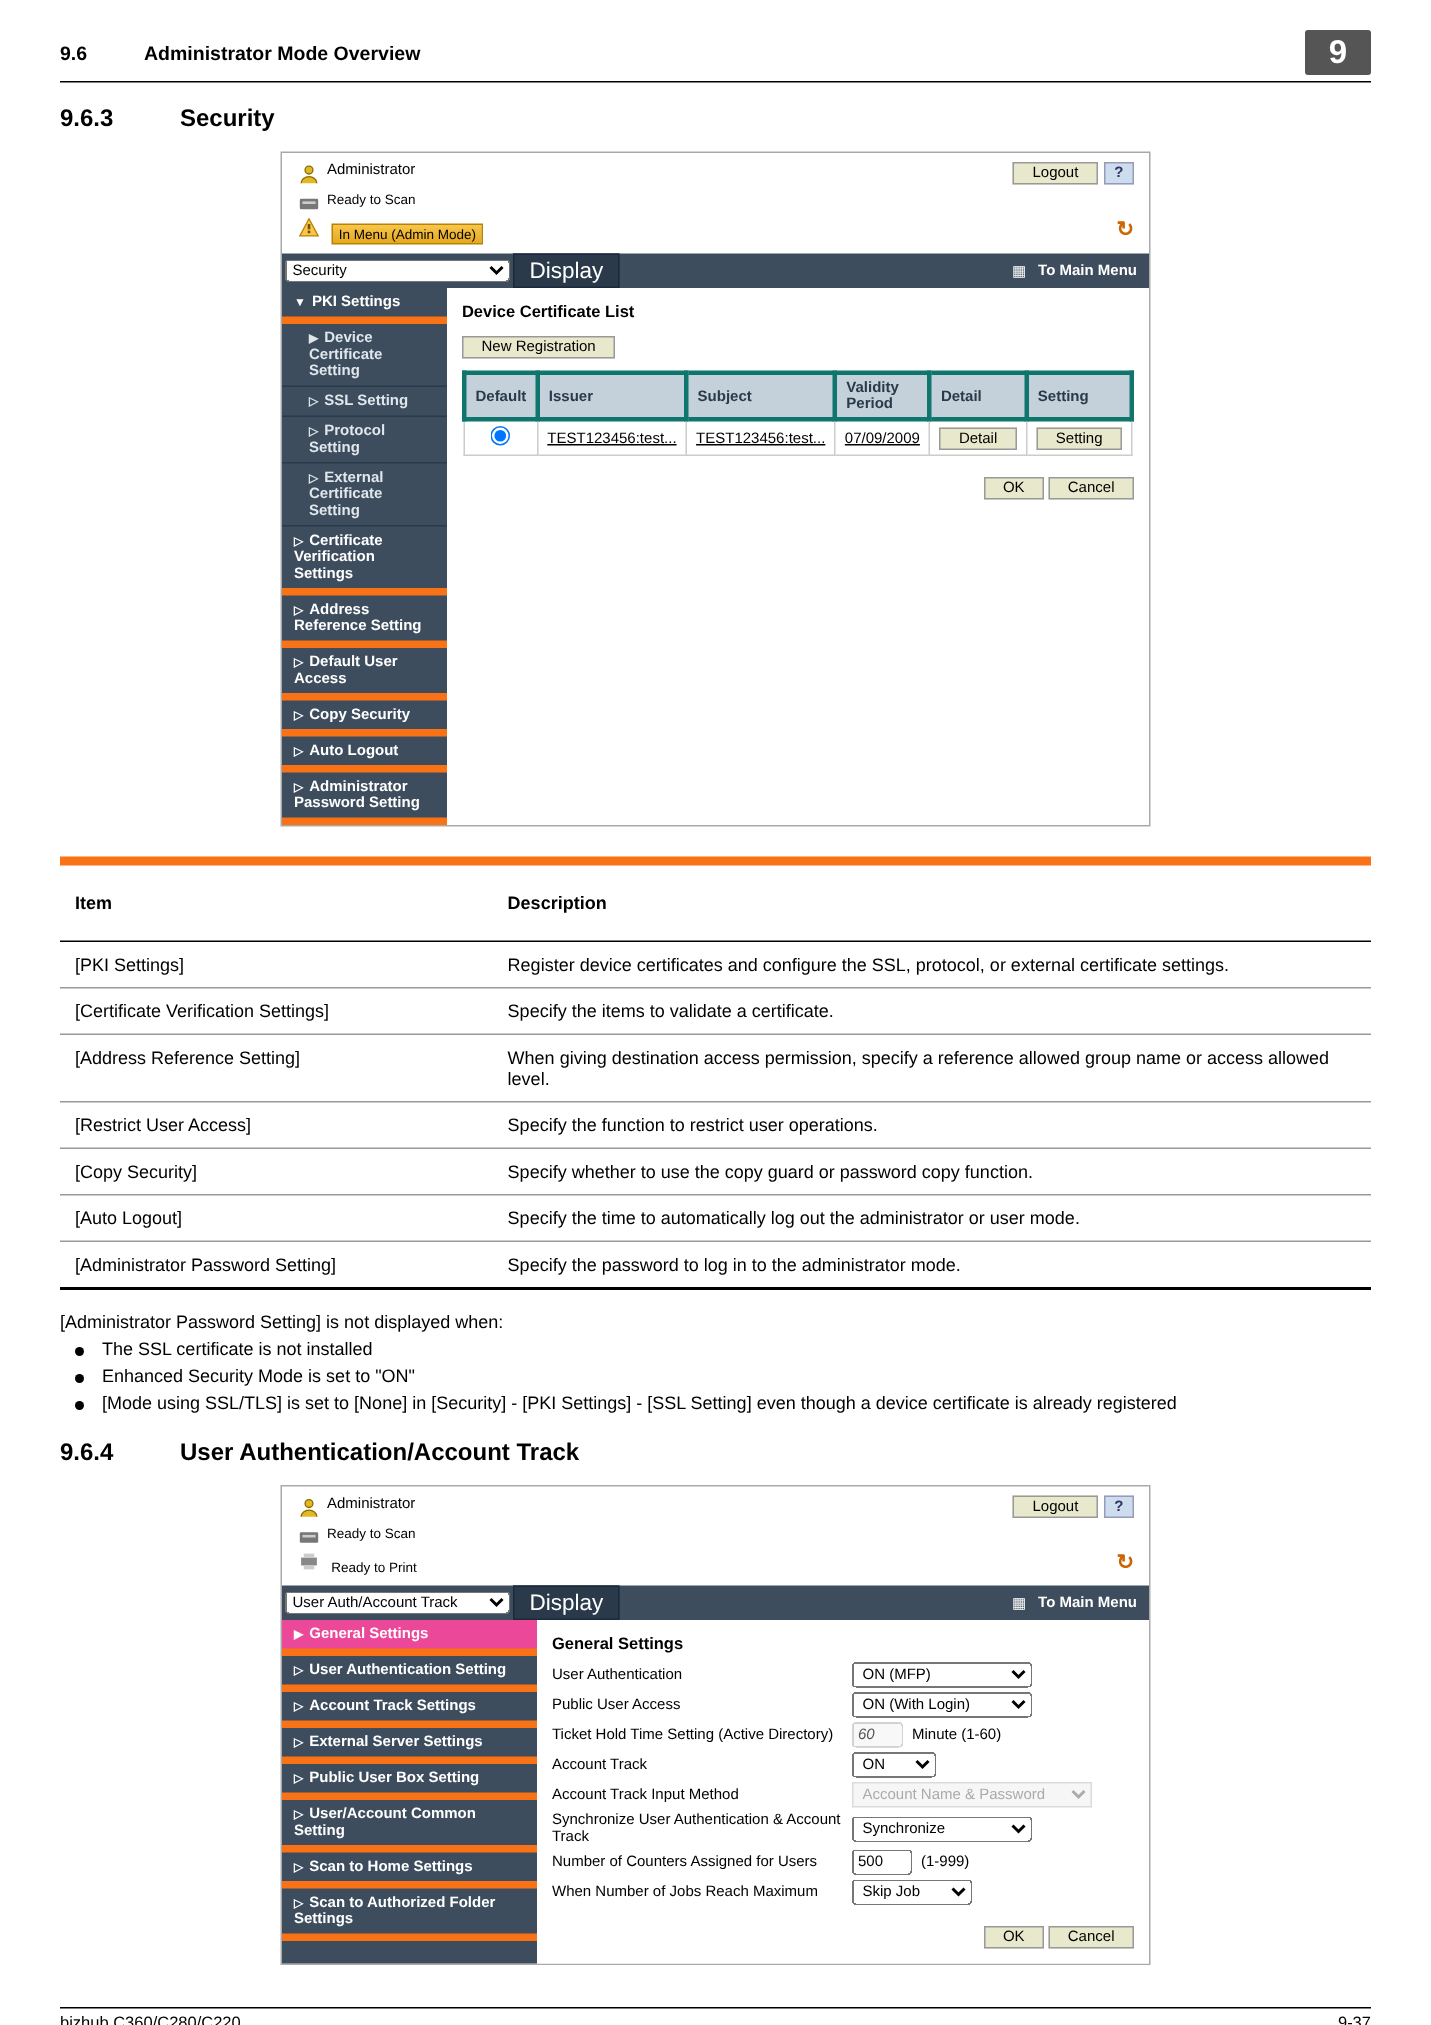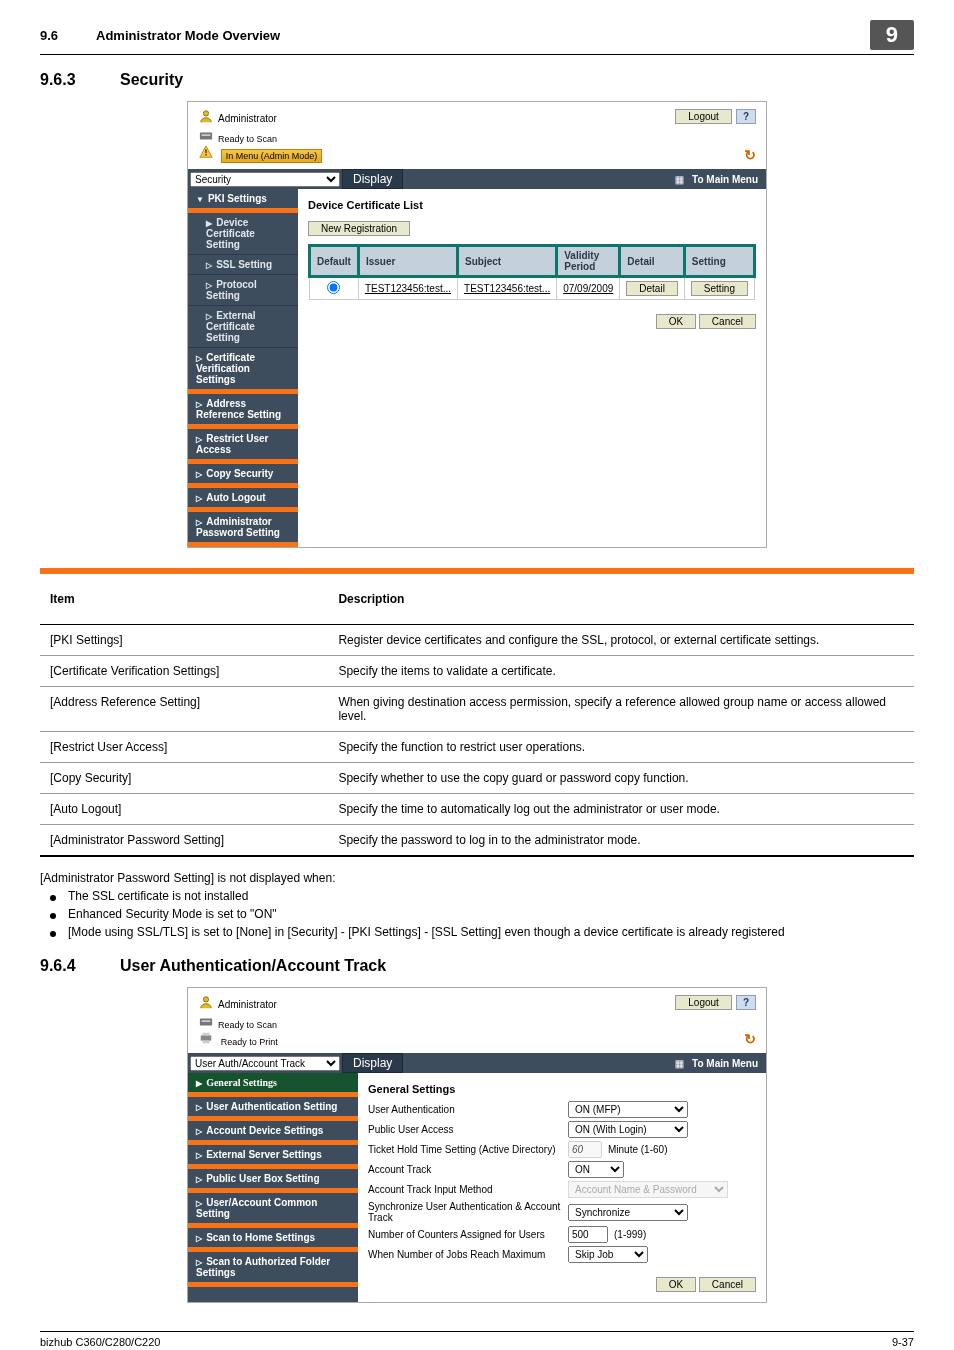--- a/index.html
+++ b/index.html
@@ -12,37 +12,37 @@
 .page-header-row .chap-badge { background: #555; color: #fff; font-weight: bold; font-size: 22px; padding: 2px 16px; border-radius: 2px; }
 
 
 .subsection { display: flex; gap: 24px; margin: 12px 0 12px 0; }
 .subsection .num { font-weight: bold; font-size: 16px; width: 56px; }
 .subsection .txt { font-weight: bold; font-size: 16px; }
 
 
 .app-panel { width: 580px; margin: 0 auto 20px auto; border: 1px solid #aaa; background: #fff; font-size: 10px; }
 .app-top { padding: 6px 10px; }
-.app-top-row { display:flex; align-items:flex-end; }
+.app-top-row { display:flex; align-items:flex-start; }
 .app-icon { width:16px; height:16px; display:inline-flex; align-items:center; justify-content:center; margin-right:4px; }
 .btn { background: #e8e8cc; border:1px solid #999; padding:1px 12px; font-size:10px; cursor:pointer; }
 .help-btn { background:#cde; border:1px solid #99b; padding:1px 6px; margin-left:4px; font-weight:bold; color:#336; }
 .mode-ready { color:#000; font-size:9px; }
 .mode-admin { background: linear-gradient(#f7c64a,#e5a820); color:#000; padding:1px 4px; font-size:9px; display:inline-block; border:1px solid #b88300; }
 
 .darkbar { background:#3d4d5d; color:#fff; display:flex; align-items:center; padding:0; }
 .darkbar select { font-size:10px; width:150px; margin:2px; }
-.darkbar .disp-btn { background:#2a3a4a; color:#fff; border:1px solid #1a2a3a; padding:2px 10px; font-size:12px; cursor:pointer; }
+.darkbar .disp-btn { background:#2a3a4a; color:#fff; border:1px solid #1a2a3a; padding:2px 10px; font-size:15px; cursor:pointer; }
 .darkbar .spacer { flex:1; }
 .darkbar .to-main { color:#fff; font-weight:bold; font-size:10px; padding:4px 8px; }
 
 .app-body { display:flex; }
 .sidebar { width:170px; background:#3d4d5d; color:#fff; font-size:10px; }
 .sidebar .nav-item { padding:4px 8px; border-bottom:5px solid #f97316; font-weight:bold; cursor:pointer; }
-.sidebar .nav-item.active { background:#14532d;font-family:Liberation Serif, serif; }
+.sidebar .nav-item.active { background:#ec4899; }
 .sidebar .nav-sub { padding:4px 8px 4px 18px; border-bottom:1px solid #2a3a4a; font-weight:bold; cursor:pointer; color:#dfe6ec; }
 .sidebar .nav-item .caret, .sidebar .nav-sub .caret { margin-right:4px; font-size:8px; }
 
 .content { flex:1; padding:10px; background:#fff; color:#000; }
 .content h4 { font-size:11px; margin-bottom:6px; }
 .tbl { width:100%; border-collapse:collapse; font-size:10px; }
 .tbl th { background:#c4d0da; color:#2a3a4a; font-weight:bold; text-align:left; padding:3px 6px; border:3px solid #0f766e; }
 .tbl td { padding:3px 6px; border:1px solid #ccc;text-decoration:underline; }
 .radio-col { width:40px; text-align:center; }
 .pair-btns { text-align:right; margin-top:14px; }
@@ -135,21 +135,21 @@
 
   <div class="app-body">
     <div class="sidebar">
       <div class="nav-item"><span class="caret">▼</span><span>PKI Settings</span></div>
       <div class="nav-sub active"><span class="caret">▶</span><span>Device Certificate Setting</span></div>
       <div class="nav-sub"><span class="caret">▷</span><span>SSL Setting</span></div>
       <div class="nav-sub"><span class="caret">▷</span><span>Protocol Setting</span></div>
       <div class="nav-sub"><span class="caret">▷</span><span>External Certificate Setting</span></div>
       <div class="nav-item"><span class="caret">▷</span><span>Certificate Verification Settings</span></div>
       <div class="nav-item"><span class="caret">▷</span><span>Address Reference Setting</span></div>
-      <div class="nav-item"><span class="caret">▷</span><span>Restrict User Access</span></div>
+      <div class="nav-item"><span class="caret">▷</span><span>Default User Access</span></div>
       <div class="nav-item"><span class="caret">▷</span><span>Copy Security</span></div>
       <div class="nav-item"><span class="caret">▷</span><span>Auto Logout</span></div>
       <div class="nav-item"><span class="caret">▷</span><span>Administrator Password Setting</span></div>
     </div>
 
     <div class="content">
       <h4>Device Certificate List</h4>
       <button class="btn" style="margin:4px 0 8px;">New Registration</button>
       <table class="tbl">
         <tbody>
@@ -275,21 +275,21 @@
     <button class="disp-btn">Display</button>
     <span class="spacer"></span>
     <span>▦</span>
     <span class="to-main">To Main Menu</span>
   </div>
 
   <div class="app-body">
     <div class="sidebar">
       <div class="nav-item active"><span class="caret">▶</span><span>General Settings</span></div>
       <div class="nav-item"><span class="caret">▷</span><span>User Authentication Setting</span></div>
-      <div class="nav-item"><span class="caret">▷</span><span>Account Device Settings</span></div>
+      <div class="nav-item"><span class="caret">▷</span><span>Account Track Settings</span></div>
       <div class="nav-item"><span class="caret">▷</span><span>External Server Settings</span></div>
       <div class="nav-item"><span class="caret">▷</span><span>Public User Box Setting</span></div>
       <div class="nav-item"><span class="caret">▷</span><span>User/Account Common Setting</span></div>
       <div class="nav-item"><span class="caret">▷</span><span>Scan to Home Settings</span></div>
       <div class="nav-item"><span class="caret">▷</span><span>Scan to Authorized Folder Settings</span></div>
     </div>
 
     <div class="content">
       <h4>General Settings</h4>
 

